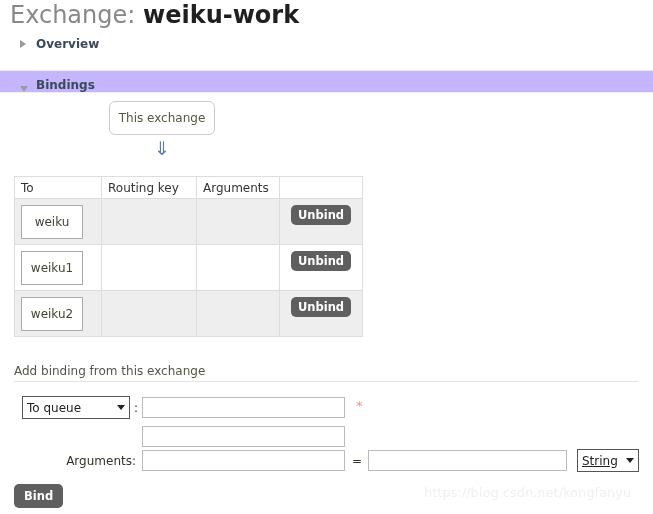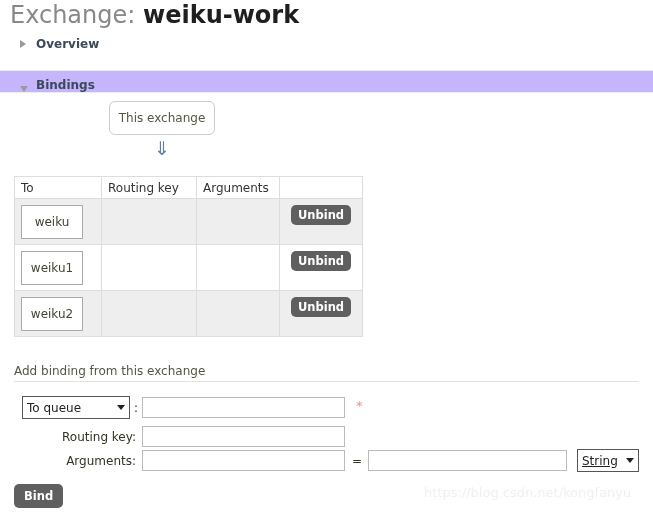--- a/index.html
+++ b/index.html
@@ -343,21 +343,20 @@
   <div class="sel" style="left:22px; top:-1px; width:108px;">
     <span>To queue</span>
     <span class="caret"></span>
   </div>
   <span class="colon" style="left:134px; top:0;">:</span>
   <input class="txt-input" style="left: 142px; top: 0px; width: 203px;" type="text" placeholder="">
   <span class="req-star" style="left:356px; top:-2px;">*</span>
 </div>
 
 <div class="form-row" style="left:0; top:426px; width:653px;">
-  <span class="form-label" style="left:42px; top:0; width:94px;">Routing key:</span>
   <input class="txt-input" style="left: 142px; top: 0px; width: 203px;" type="text" placeholder="">
 </div>
 
 <div class="form-row" style="left:0; top:450px; width:577px;">
   <span class="form-label" style="left:42px; top:0; width:94px;">Arguments:</span>
   <input class="txt-input" style="left: 142px; top: 0px; width: 203px;" type="text" placeholder="">
   <span class="eq-sign" style="left:352px; top:0;">=</span>
   <input class="txt-input" style="left: 368px; top: 0px; width: 199px;" type="text" placeholder="">
   <div class="sel" style="left:577px; top:-1px; width:62px;text-decoration:underline;">
     <span>String</span>

